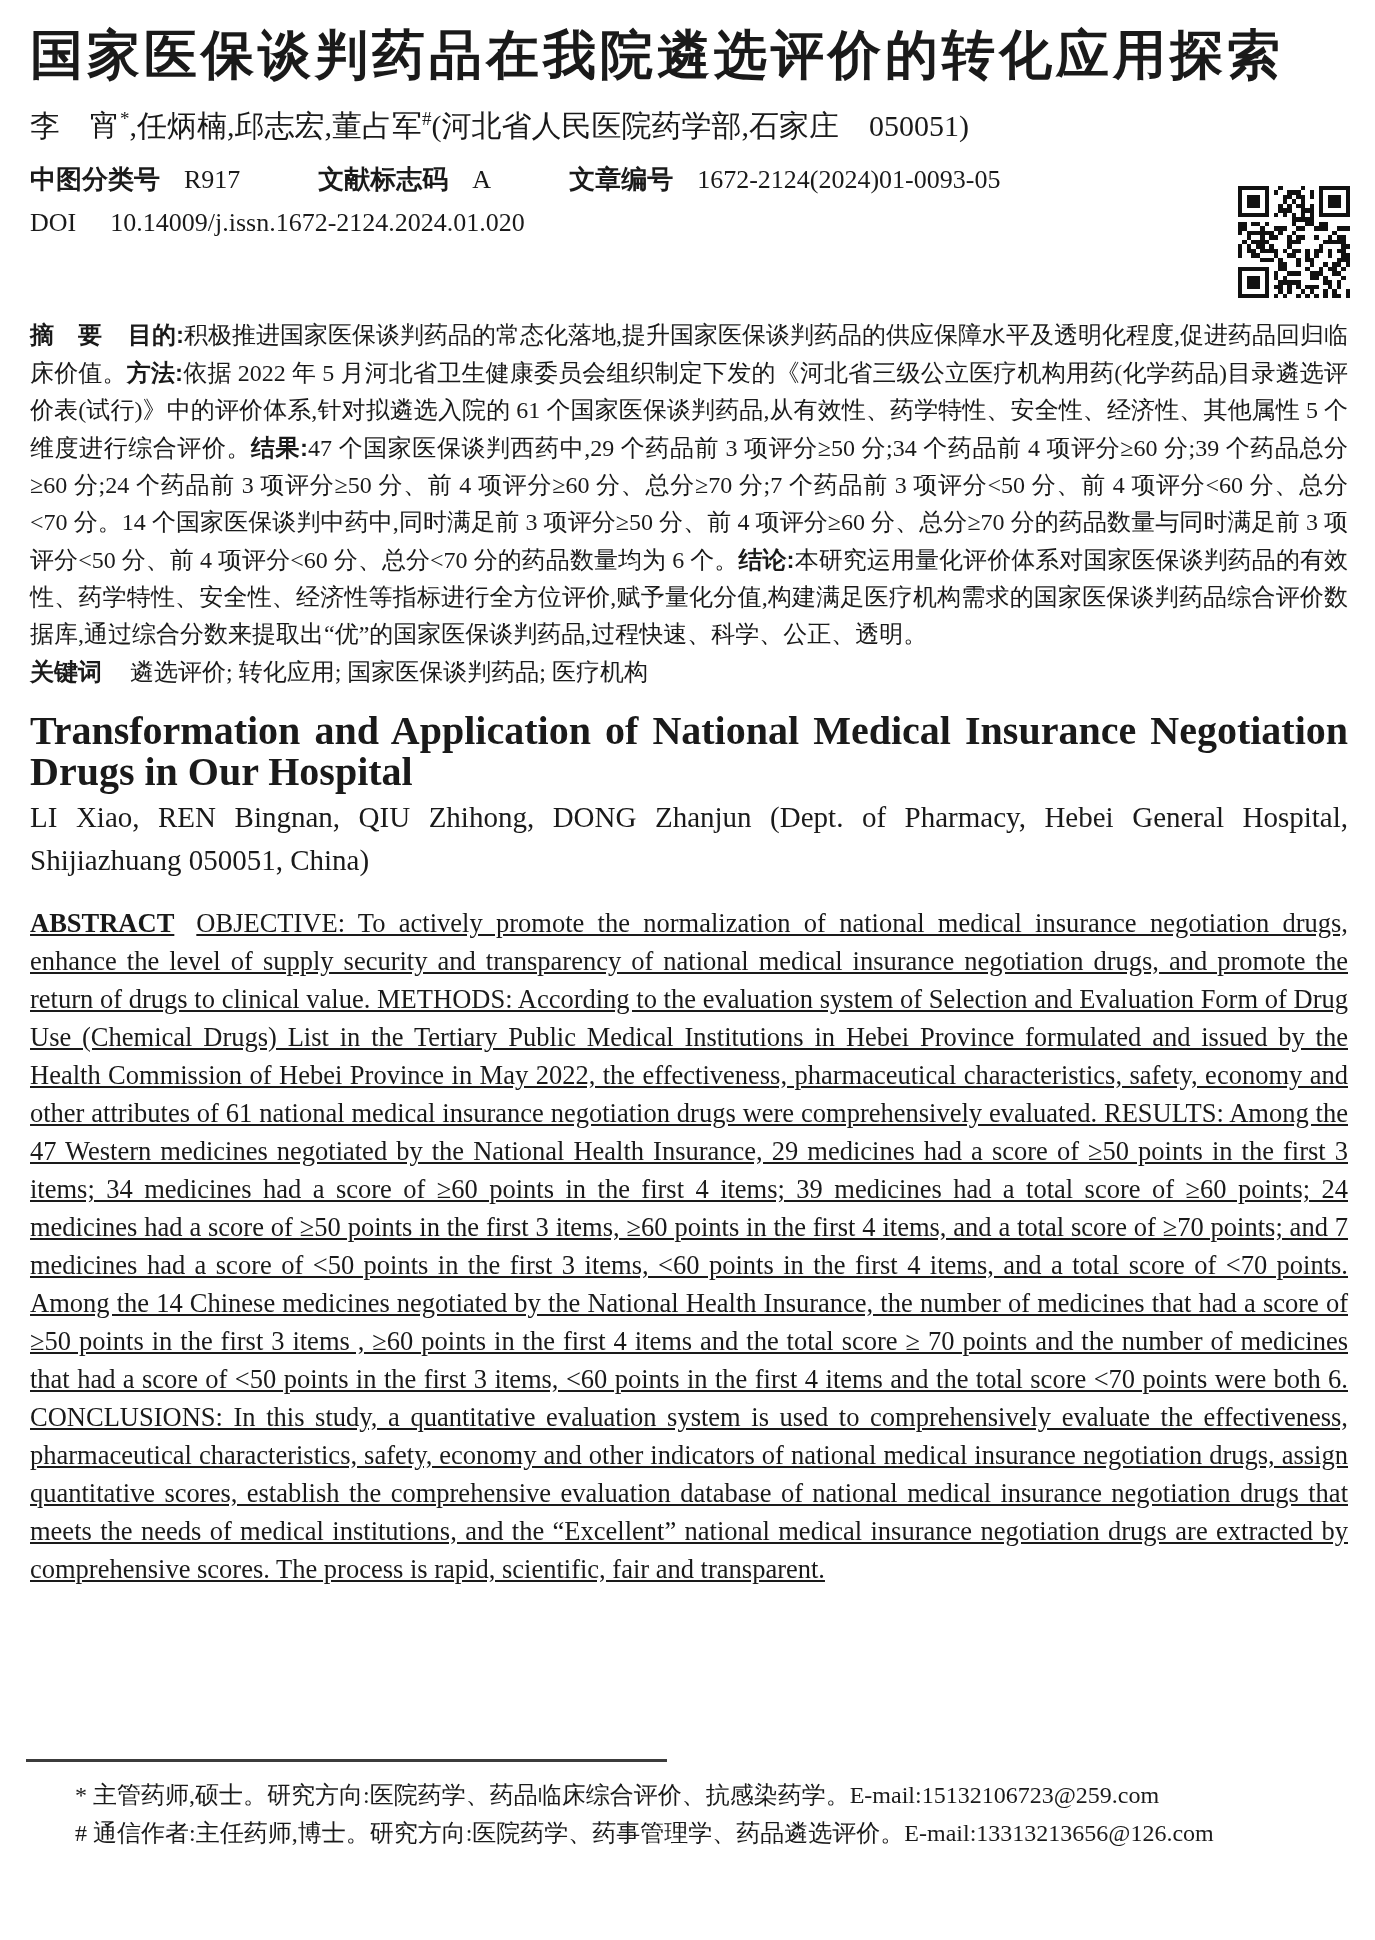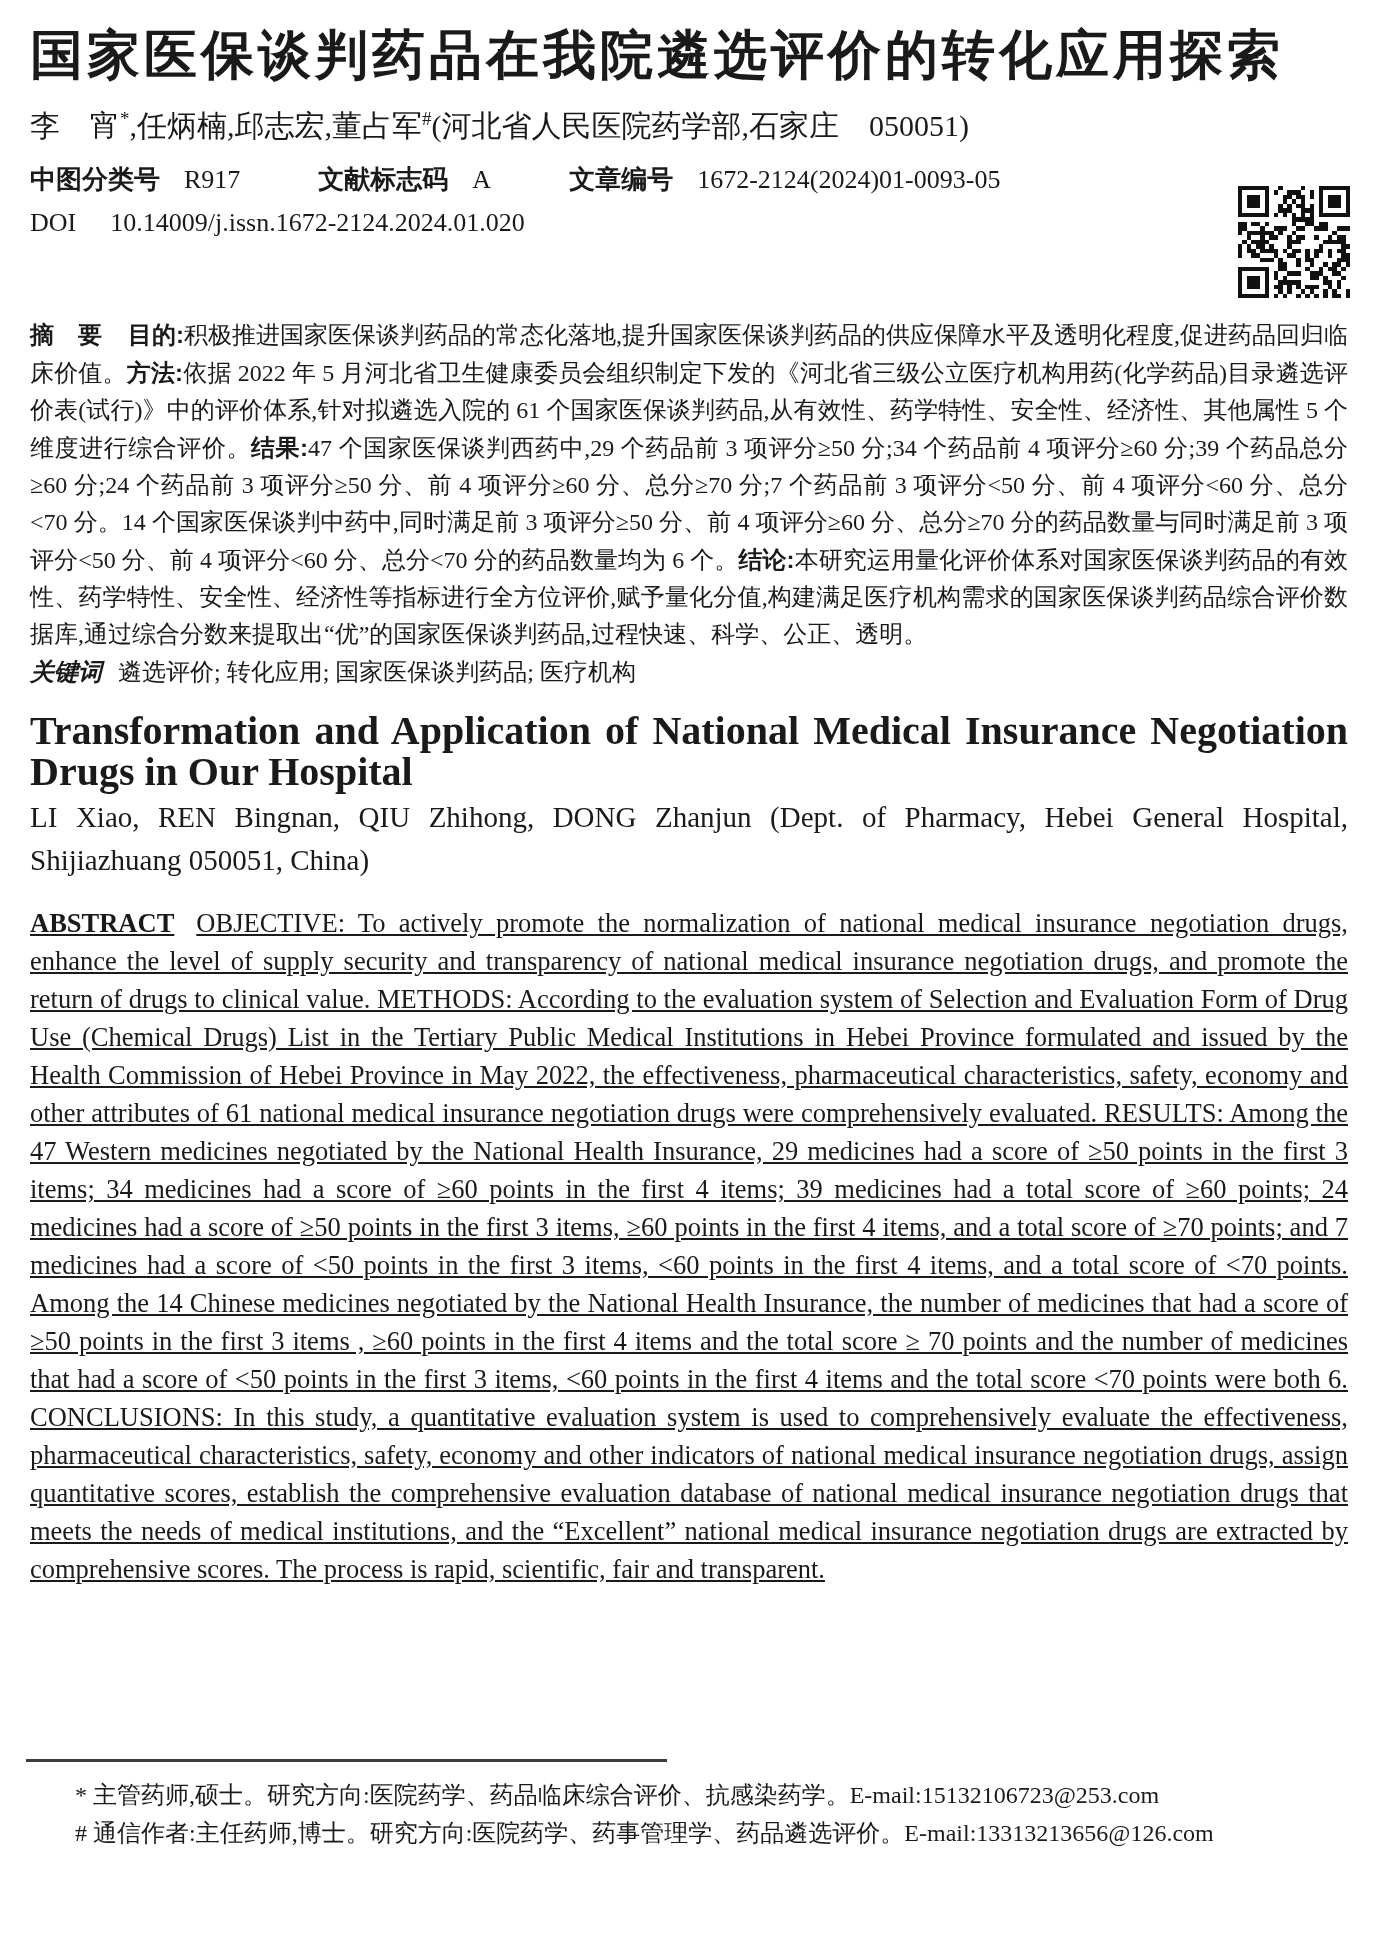--- a/index.html
+++ b/index.html
@@ -44,21 +44,21 @@
   .cn-abstract{
     position:absolute;left:30px;top:316px;width:1318px;
     font-size:24px;line-height:37px;text-align:justify;
   }
   .cn-abstract p{margin:0;}
   .cnhead{
     font-family:"Liberation Sans","DejaVu Sans",sans-serif;
     font-weight:bold;
   }
   .abs-label{margin-right:26px;}
-  .kw-label{margin-right:16px;font-style:italic;}
+  .kw-label{margin-right:28px;}
 
   
   .en-section{position:absolute;left:30px;top:710px;width:1318px;}
   .en-title{
     margin:0;font-size:40px;line-height:41px;font-weight:bold;
     text-align:justify;
   }
   .en-authors{
     margin-top:4px;font-size:29px;line-height:43px;text-align:justify;
   }
@@ -330,21 +330,21 @@
 
   <div class="en-section">
     <h2 class="en-title">Transformation and Application of National Medical Insurance Negotiation Drugs in Our Hospital</h2>
     <div class="en-authors">LI Xiao, REN Bingnan, QIU Zhihong, DONG Zhanjun (Dept. of Pharmacy, Hebei General Hospital, Shijiazhuang 050051, China)</div>
     <p class="en-abstract"><b class="enlabel">ABSTRACT</b><span>OBJECTIVE: To actively promote the normalization of national medical insurance negotiation drugs, enhance the level of supply security and transparency of national medical insurance negotiation drugs, and promote the return of drugs to clinical value. METHODS: According to the evaluation system of Selection and Evaluation Form of Drug Use (Chemical Drugs) List in the Tertiary Public Medical Institutions in Hebei Province formulated and issued by the Health Commission of Hebei Province in May 2022, the effectiveness, pharmaceutical characteristics, safety, economy and other attributes of 61 national medical insurance negotiation drugs were comprehensively evaluated. RESULTS: Among the 47 Western medicines negotiated by the National Health Insurance, 29 medicines had a score of ≥50 points in the first 3 items; 34 medicines had a score of ≥60 points in the first 4 items; 39 medicines had a total score of ≥60 points; 24 medicines had a score of ≥50 points in the first 3 items, ≥60 points in the first 4 items, and a total score of ≥70 points; and 7 medicines had a score of &lt;50 points in the first 3 items, &lt;60 points in the first 4 items, and a total score of &lt;70 points. Among the 14 Chinese medicines negotiated by the National Health Insurance, the number of medicines that had a score of ≥50 points in the first 3 items , ≥60 points in the first 4 items and the total score ≥ 70 points and the number of medicines that had a score of &lt;50 points in the first 3 items, &lt;60 points in the first 4 items and the total score &lt;70 points were both 6. CONCLUSIONS: In this study, a quantitative evaluation system is used to comprehensively evaluate the effectiveness, pharmaceutical characteristics, safety, economy and other indicators of national medical insurance negotiation drugs, assign quantitative scores, establish the comprehensive evaluation database of national medical insurance negotiation drugs that meets the needs of medical institutions, and the “Excellent” national medical insurance negotiation drugs are extracted by comprehensive scores. The process is rapid, scientific, fair and transparent.</span>
     </p>
   </div>
 
   <div class="footnote-divider"></div>
   <div class="footnotes">
-    <p>* 主管药师,硕士。研究方向:医院药学、药品临床综合评价、抗感染药学。E-mail:15132106723@253.com</p>
+    <p>* 主管药师,硕士。研究方向:医院药学、药品临床综合评价、抗感染药学。E-mail:15132106723@259.com</p>
     <p># 通信作者:主任药师,博士。研究方向:医院药学、药事管理学、药品遴选评价。E-mail:13313213656@126.com</p>
   </div>
 
   <div class="footer">
     <span>中国医院用药评价与分析　2024 年第 24 卷第 1 期</span>
   </div>
 
 </div>
 
 </body></html>

